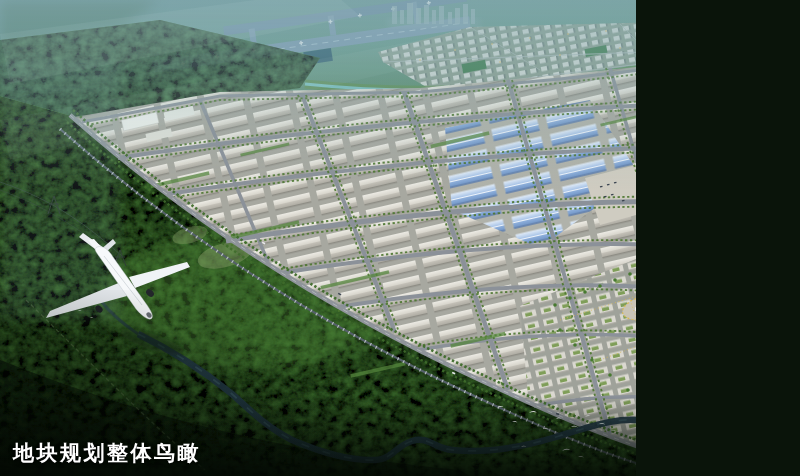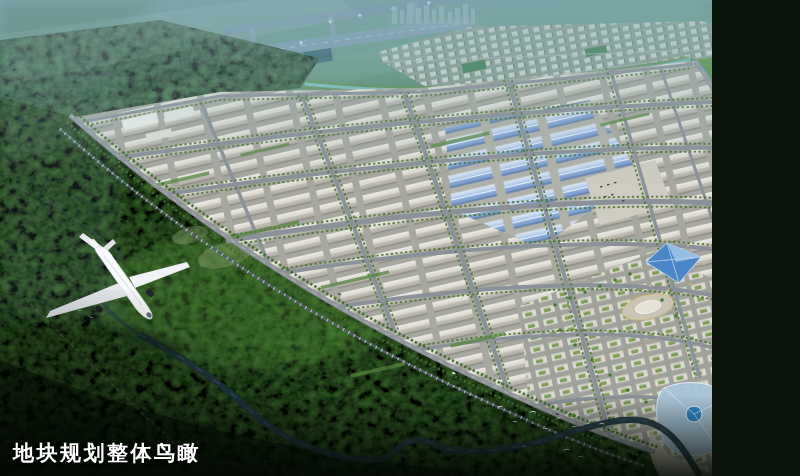--- a/index.html
+++ b/index.html
@@ -1,16 +1,16 @@
 <!DOCTYPE html>
 <html><head>
 <meta charset="utf-8">
 <style>
   html,body{margin:0;padding:0;background:#0a140a;}
-  .stage{position:relative;width:712px;height:476px;overflow:hidden;background:#0a140a;
+  .stage{position:relative;width:636px;height:476px;overflow:hidden;background:#0a140a;
          font-family:"Liberation Sans","DejaVu Sans",sans-serif;}
   .stage svg{display:block;width:800px;height:476px;}
   .caption{position:absolute;left:13px;bottom:9px;font-size:21px;font-weight:600;
            color:#ffffff;letter-spacing:2.5px;
            text-shadow:0 1px 4px rgba(0,0,0,.85), 0 0 2px rgba(0,0,0,.6);}
 </style>
 </head>
 <body>
 
 <div class="stage">

